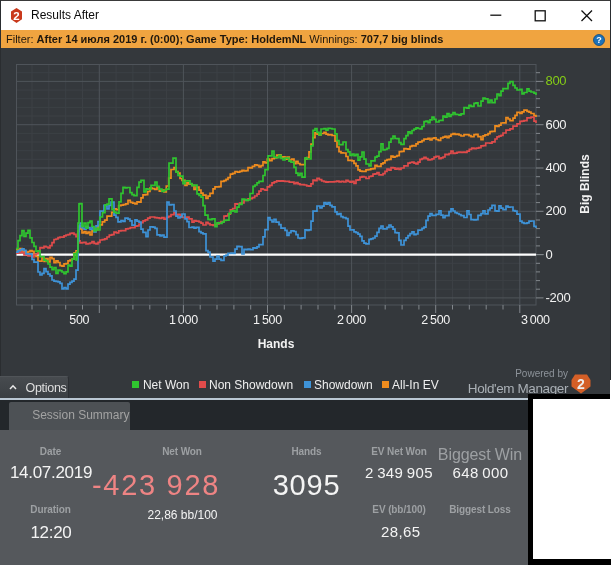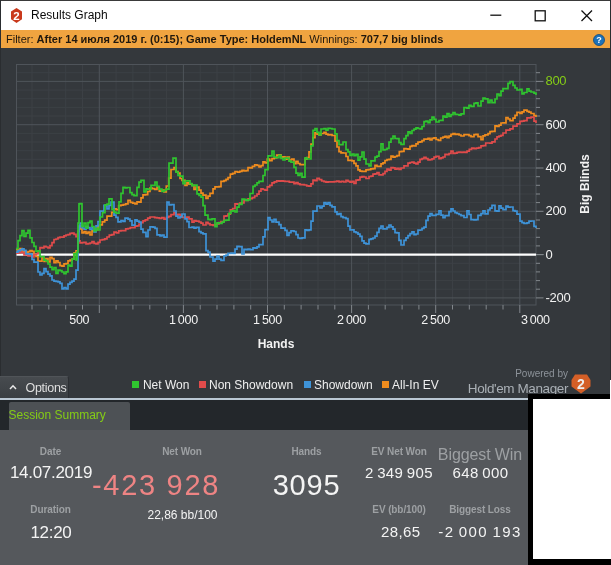--- a/index.html
+++ b/index.html
@@ -8,29 +8,29 @@
 <body>
 <div id="win">
 
 <div class="abs" style="left:0;top:0;width:611px;height:30px;background:#ffffff;border-top:1px solid #3a3a3a;box-sizing:border-box"></div>
 <div class="abs" style="left:0;top:0;width:1px;height:397px;background:#2a2d30"></div>
 <div class="abs" style="left:610px;top:0;width:1px;height:397px;background:#2a2d30"></div>
 <svg class="abs" style="left:10.5px;top:7.5px" width="11" height="15" viewBox="0 0 11 15">
 <polygon points="5.5,0 11,3.4 11,11.2 5.5,15 0,11.2 0,3.4" fill="#c9391c"></polygon>
 <text x="5.5" y="11.6" text-anchor="middle" font-family="Liberation Sans" font-size="11.5" font-weight="bold" fill="#fff">2</text>
     </svg>
-<div class="abs" style="left:31px;top:8px;font-size:12px;color:#0a0a0a">Results Graph</div>
+<div class="abs" style="left:31px;top:8px;font-size:12px;color:#0a0a0a">Results After</div>
 <svg class="abs" style="left:480px;top:0" width="131" height="30" viewBox="0 0 131 30">
 <path d="M10.3 15.2h11" stroke="#111" stroke-width="1.3"></path>
 <rect x="55.2" y="10.8" width="10" height="10" stroke="#111" stroke-width="1.3" fill="none"></rect>
 <path d="M101.5 10.5l10.5 10.5M112 10.5l-10.5 10.5" stroke="#111" stroke-width="1.3"></path>
     </svg>
 
 <div class="abs" style="left:1px;top:30px;width:609px;height:18px;background:#f0a440"></div>
-<div class="abs" style="left:6px;top:33px;font-size:11px;color:#20180e;white-space:nowrap">Filter:&nbsp;<b>After 14 июля 2019 г. (0:15); Game Type: HoldemNL</b> Winnings: <b>707,7 big blinds</b></div>
+<div class="abs" style="left:6px;top:33px;font-size:11px;color:#20180e;white-space:nowrap">Filter:&nbsp;<b>After 14 июля 2019 г. (0:00); Game Type: HoldemNL</b> Winnings: <b>707,7 big blinds</b></div>
 <svg class="abs" style="left:593px;top:34px" width="12" height="12" viewBox="0 0 12 12">
 <circle cx="6" cy="6" r="5.5" fill="#1e72b8" stroke="#0e4a80" stroke-width="0.8"></circle>
 <text x="6" y="9.2" text-anchor="middle" font-size="9" font-weight="bold" fill="#fff" font-family="Liberation Sans">?</text>
     </svg>
 
 <svg width="611" height="350" viewBox="0 0 611 350" style="position:absolute;left:0;top:48px">
 <path d="M32.0 16.5V257.0M48.8 16.5V257.0M65.7 16.5V257.0M82.5 16.5V257.0M116.1 16.5V257.0M132.9 16.5V257.0M149.8 16.5V257.0M166.6 16.5V257.0M200.2 16.5V257.0M217.0 16.5V257.0M233.9 16.5V257.0M250.7 16.5V257.0M284.3 16.5V257.0M301.1 16.5V257.0M318.0 16.5V257.0M334.8 16.5V257.0M368.4 16.5V257.0M385.2 16.5V257.0M402.1 16.5V257.0M418.9 16.5V257.0M452.5 16.5V257.0M469.3 16.5V257.0M486.2 16.5V257.0M503.0 16.5V257.0M16.5 24.7H536.0M16.5 42.1H536.0M16.5 50.7H536.0M16.5 59.4H536.0M16.5 68.0H536.0M16.5 85.4H536.0M16.5 94.0H536.0M16.5 102.7H536.0M16.5 111.3H536.0M16.5 128.7H536.0M16.5 137.3H536.0M16.5 146.0H536.0M16.5 154.6H536.0M16.5 172.0H536.0M16.5 180.6H536.0M16.5 189.3H536.0M16.5 197.9H536.0M16.5 215.3H536.0M16.5 223.9H536.0M16.5 232.6H536.0M16.5 241.2H536.0" stroke="#3c4045" stroke-width="1" fill="none"></path>
 <path d="M99.3 16.5V257.0M183.4 16.5V257.0M267.5 16.5V257.0M351.6 16.5V257.0M435.7 16.5V257.0M519.8 16.5V257.0M16.5 33.4H536.0M16.5 76.7H536.0M16.5 120.0H536.0M16.5 163.3H536.0M16.5 249.9H536.0" stroke="#4f545a" stroke-width="1" fill="none"></path>
 <rect x="16.5" y="16.5" width="519.5" height="240.5" stroke="#4f545a" stroke-width="1" fill="none"></rect>
 <path d="M536.0 24.7h4M536.0 33.4h7.5M536.0 42.1h4M536.0 50.7h4M536.0 59.4h4M536.0 68.0h4M536.0 76.7h7.5M536.0 85.4h4M536.0 94.0h4M536.0 102.7h4M536.0 111.3h4M536.0 120.0h7.5M536.0 128.7h4M536.0 137.3h4M536.0 146.0h4M536.0 154.6h4M536.0 163.3h7.5M536.0 172.0h4M536.0 180.6h4M536.0 189.3h4M536.0 197.9h4M536.0 206.6h7.5M536.0 215.3h4M536.0 223.9h4M536.0 232.6h4M536.0 241.2h4M536.0 249.9h7.5M536.0 206.6h7.5M32.0 257.0v4.5M48.8 257.0v4.5M65.7 257.0v4.5M82.5 257.0v4.5M99.3 257.0v8M116.1 257.0v4.5M132.9 257.0v4.5M149.8 257.0v4.5M166.6 257.0v4.5M183.4 257.0v8M200.2 257.0v4.5M217.0 257.0v4.5M233.9 257.0v4.5M250.7 257.0v4.5M267.5 257.0v8M284.3 257.0v4.5M301.1 257.0v4.5M318.0 257.0v4.5M334.8 257.0v4.5M351.6 257.0v8M368.4 257.0v4.5M385.2 257.0v4.5M402.1 257.0v4.5M418.9 257.0v4.5M435.7 257.0v8M452.5 257.0v4.5M469.3 257.0v4.5M486.2 257.0v4.5M503.0 257.0v4.5M519.8 257.0v8" stroke="#82878c" stroke-width="1" fill="none"></path>
@@ -73,35 +73,34 @@
 <div class="abs" style="left:418px;top:380.5px;width:150px;text-align:right;font-size:13.5px;letter-spacing:-0.4px;color:#a9afb5">Hold'em Manager</div>
 <svg class="abs" style="left:571px;top:374px" width="20" height="20" viewBox="0 0 20 20">
 <polygon points="4,0.5 16,0.5 19.5,6 19.5,12.5 10,19.5 0.5,12.5 0.5,6" fill="#d45f27"></polygon>
 <text x="10" y="15" text-anchor="middle" font-size="14" font-weight="bold" fill="#eee" font-family="Liberation Sans">2</text>
     </svg>
 
 <div class="abs" style="left:0;top:397.5px;width:611px;height:2px;background:#bac7d3"></div>
 
 <div class="abs" style="left:0;top:399.5px;width:611px;height:30px;background:#23272b"></div>
 <div class="abs" style="left:8.5px;top:401.5px;width:121px;height:28px;background:#4d5155;border-radius:2px 2px 0 0"></div>
-<div class="abs" style="left:8.5px;top:408px;width:121px;text-align:left;font-size:12px;color:#84cc16">Session Summary</div>
+<div class="abs" style="left:8.5px;top:408px;width:121px;text-align:right;font-size:12px;color:#a3a3a3">Session Summary</div>
 <div class="abs" style="left:0;top:429.5px;width:611px;height:135.5px;background:#55585c"></div>
 <div style="position:absolute;left:-19.5px;top:445.5px;width:140px;text-align:center;font-size:10px;font-weight:bold;letter-spacing:-0.1px;color:#9da0a3">Date</div>
     <div style="position:absolute;left:-39px;top:462.5px;width:180px;text-align:center;font-size:17px;letter-spacing:-0.3px;color:#f4f4f4;white-space:nowrap">14.07.2019</div>
     <div style="position:absolute;left:112px;top:445.5px;width:140px;text-align:center;font-size:10px;font-weight:bold;letter-spacing:-0.1px;color:#9da0a3">Net Won</div>
     <div style="position:absolute;left:92px;top:468.5px;width:180px;text-align:left;font-size:29px;letter-spacing:1.7px;color:#ee8484;white-space:nowrap">-423 928</div>
     <div style="position:absolute;left:92.5px;top:507.6px;width:180px;text-align:center;font-size:12px;letter-spacing:0px;color:#f4f4f4;white-space:nowrap">22,86 bb/100</div>
     <div style="position:absolute;left:236.5px;top:445.5px;width:140px;text-align:center;font-size:10px;font-weight:bold;letter-spacing:-0.1px;color:#9da0a3">Hands</div>
     <div style="position:absolute;left:216.5px;top:468.5px;width:180px;text-align:center;font-size:29px;letter-spacing:0.8px;color:#f4f4f4;white-space:nowrap">3095</div>
     <div style="position:absolute;left:329px;top:445.5px;width:140px;text-align:center;font-size:10px;font-weight:bold;letter-spacing:-0.1px;color:#9da0a3">EV Net Won</div>
     <div style="position:absolute;left:309px;top:463.7px;width:180px;text-align:center;font-size:15px;letter-spacing:0.4px;color:#f4f4f4;white-space:nowrap">2 349 905</div>
     <div style="position:absolute;left:410px;top:445.5px;width:140px;text-align:center;font-size:16px;font-weight:normal;letter-spacing:-0.1px;color:#9da0a3">Biggest Win</div>
     <div style="position:absolute;left:390.5px;top:463.7px;width:180px;text-align:center;font-size:15px;letter-spacing:0.45px;color:#f4f4f4;white-space:nowrap">648 000</div>
     <div style="position:absolute;left:-19.5px;top:504px;width:140px;text-align:center;font-size:10px;font-weight:bold;letter-spacing:-0.1px;color:#9da0a3">Duration</div>
     <div style="position:absolute;left:-39px;top:522.5px;width:180px;text-align:center;font-size:17px;letter-spacing:-0.3px;color:#f4f4f4;white-space:nowrap">12:20</div>
     <div style="position:absolute;left:329px;top:504px;width:140px;text-align:center;font-size:10px;font-weight:bold;letter-spacing:-0.1px;color:#9da0a3">EV (bb/100)</div>
     <div style="position:absolute;left:310.8px;top:522.7px;width:180px;text-align:center;font-size:15px;letter-spacing:0.4px;color:#f4f4f4;white-space:nowrap">28,65</div>
     <div style="position:absolute;left:410px;top:504px;width:140px;text-align:center;font-size:10px;font-weight:bold;letter-spacing:-0.1px;color:#9da0a3">Biggest Loss</div>
-    <div style="position:absolute;left:390px;top:522.7px;width:180px;text-align:center;font-size:15px;letter-spacing:1.4px;color:#f4f4f4;white-space:nowrap">-2 000 193</div>
 
 <div class="abs" style="left:527.5px;top:393.5px;width:83.5px;height:171.5px;background:#000"></div>
 <div class="abs" style="left:533px;top:398.5px;width:76.5px;height:160px;background:#fff"></div>
 <div class="abs" style="left:609.5px;top:380px;width:1.5px;height:178.5px;background:#fff"></div>
 </div>
 </body></html>

